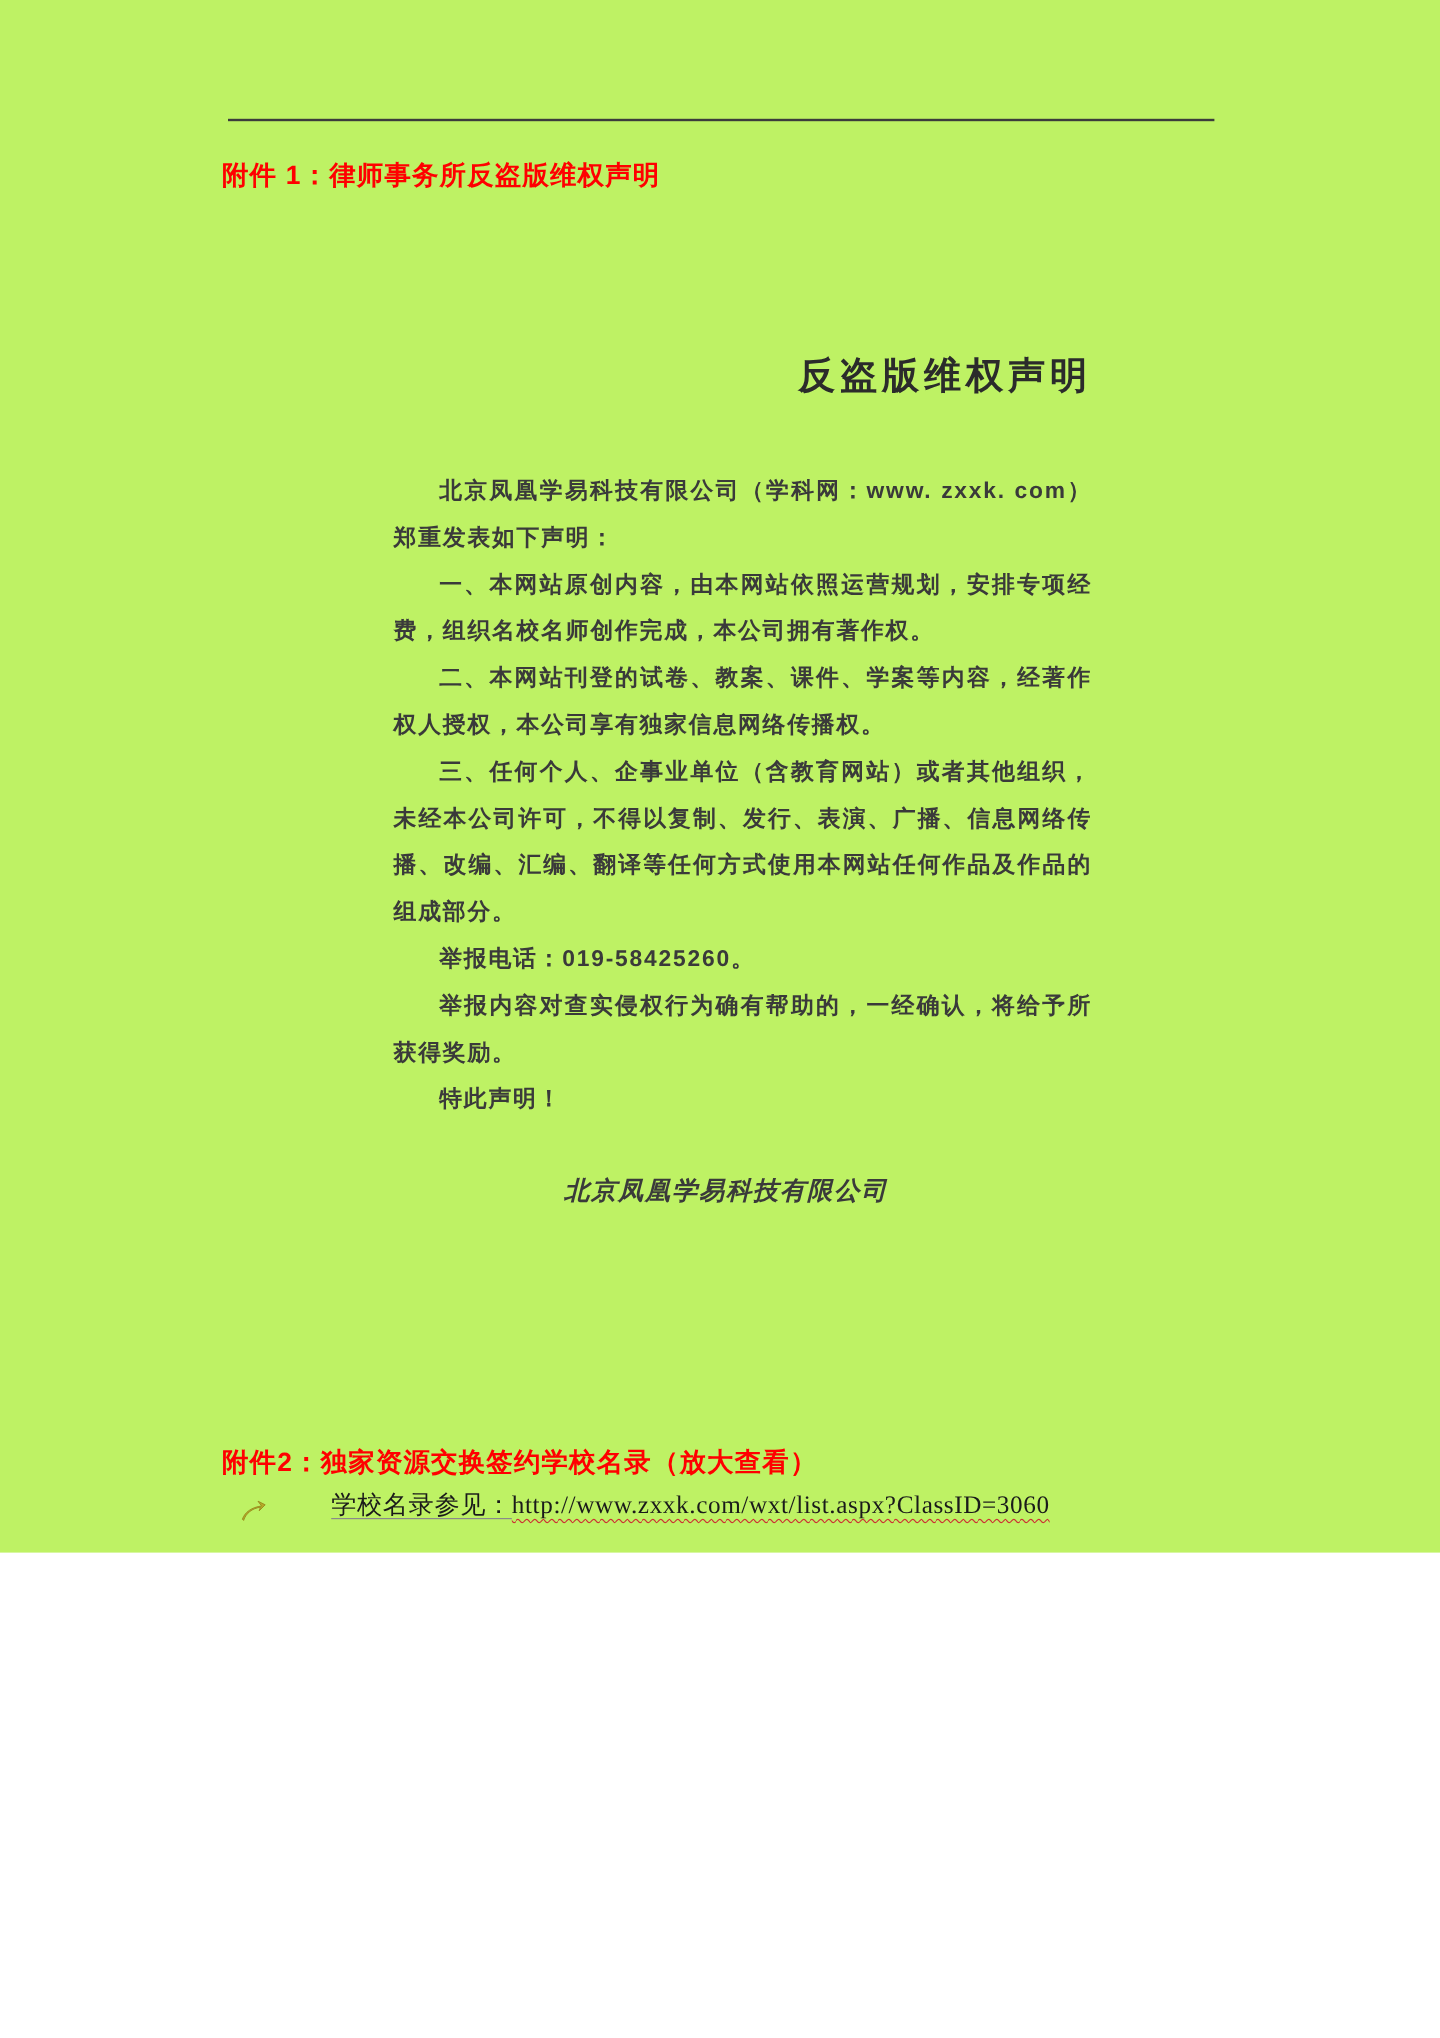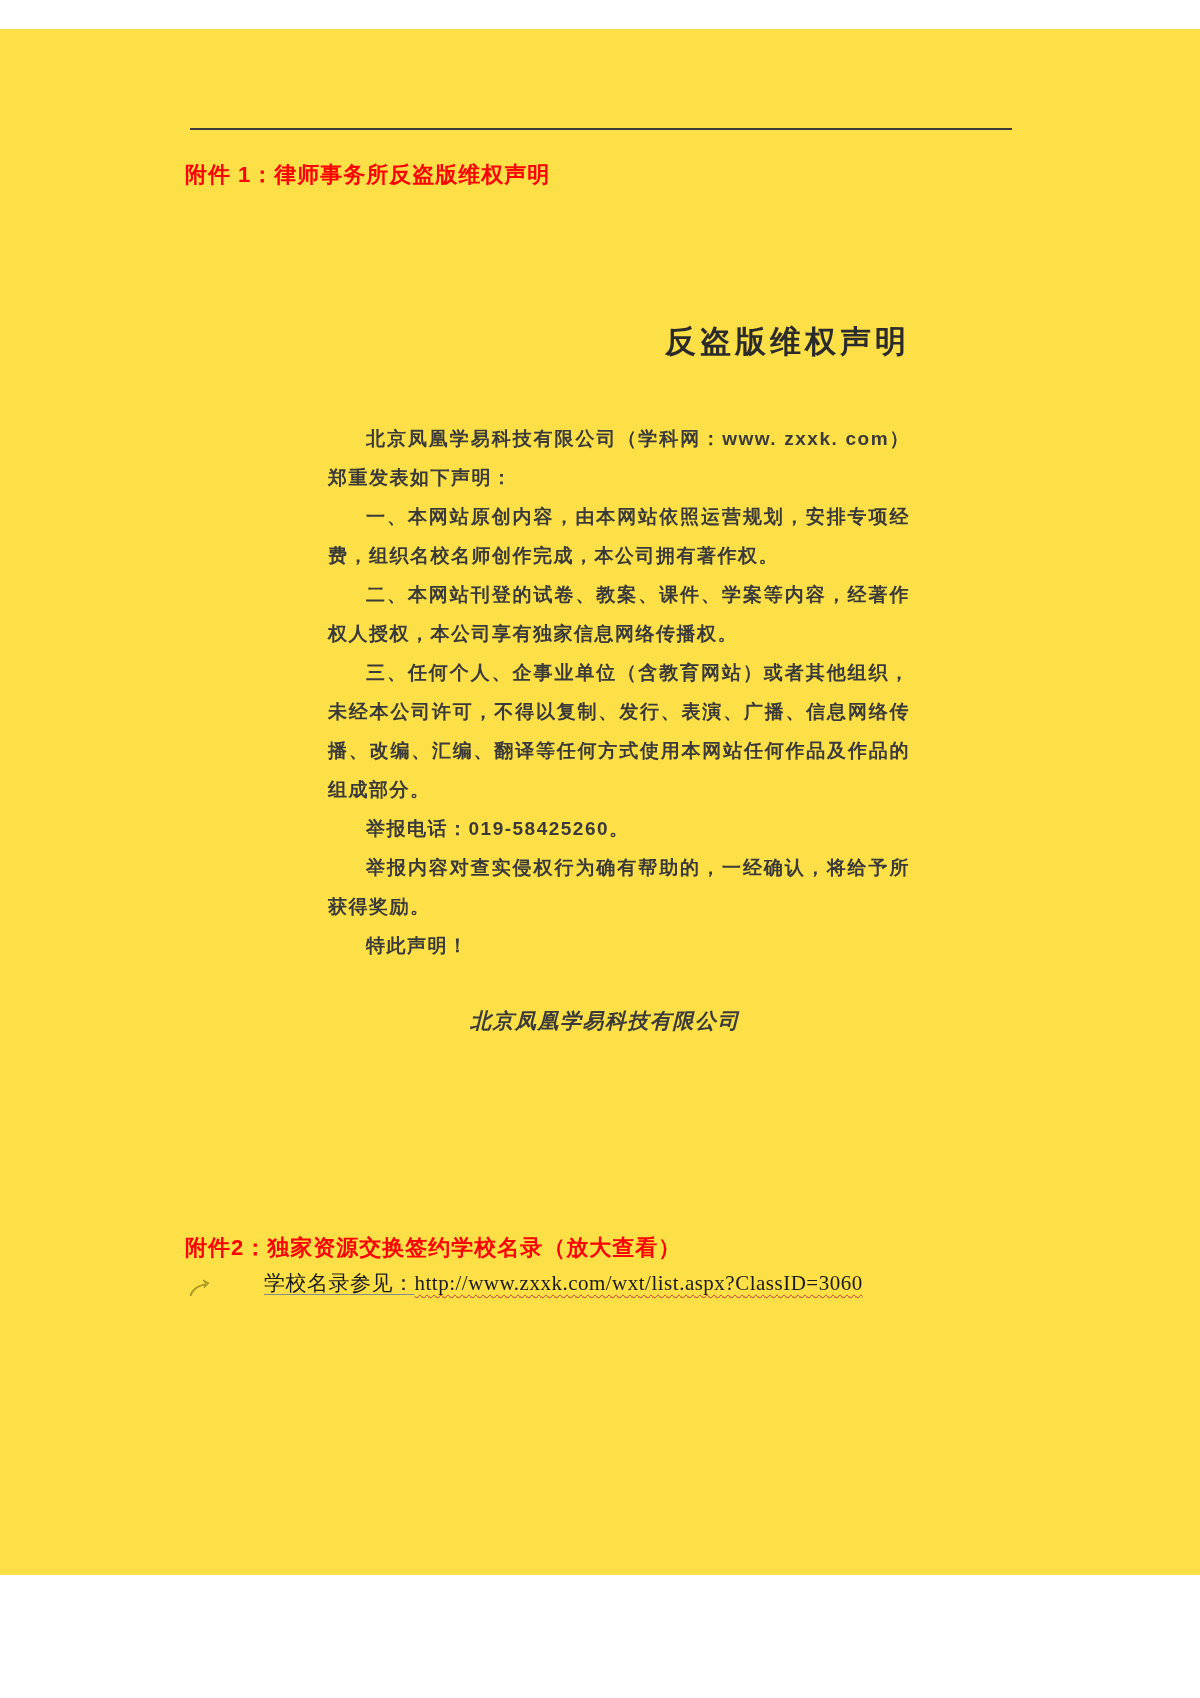--- a/index.html
+++ b/index.html
@@ -2,24 +2,23 @@
 <html><head>
 <meta charset="utf-8">
 <style>
   * { margin: 0; padding: 0; box-sizing: border-box; }
   html, body { background: #ffffff; }
   body { font-family: "Liberation Sans", sans-serif; }
 
   .page {
     position: relative;
     width: 1200px;
-    height: 1546px;
-    background: #fde047;
+    height: 1294px;
+    background: #bef264;
     overflow: hidden;
-    margin-top: 29px;
   }
 
   .top-rule {
     position: absolute;
     left: 190px;
     top: 99px;
     width: 822px;
     border-top: 2px solid #3c3c3c;
   }
 
@@ -67,21 +66,21 @@
     font-size: 21px;
     font-weight: 600;
     letter-spacing: 1.5px;
     color: #3a3a3a;
     font-style: italic;
   }
 
   
   .school-line {
     position: absolute;
-    left: 188px;
+    left: 200px;
     top: 1240px;
     display: flex;
     align-items: flex-start;
     font-family: "Liberation Serif", serif;
     font-size: 21px;
     color: #1a1a1a;
     letter-spacing: 0.5px;
   }
   .bullet {
     display: inline-block;

